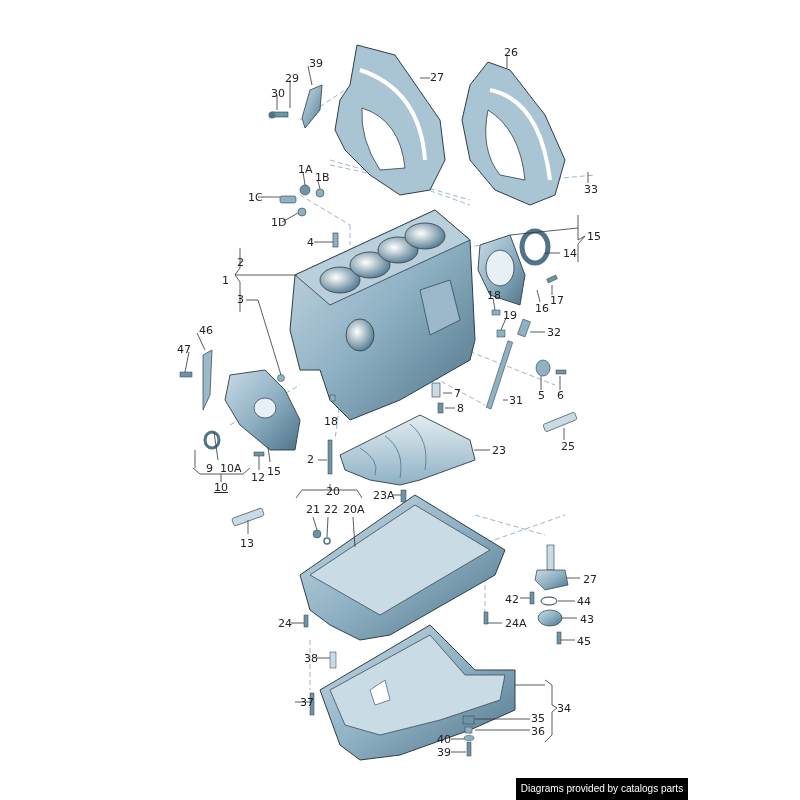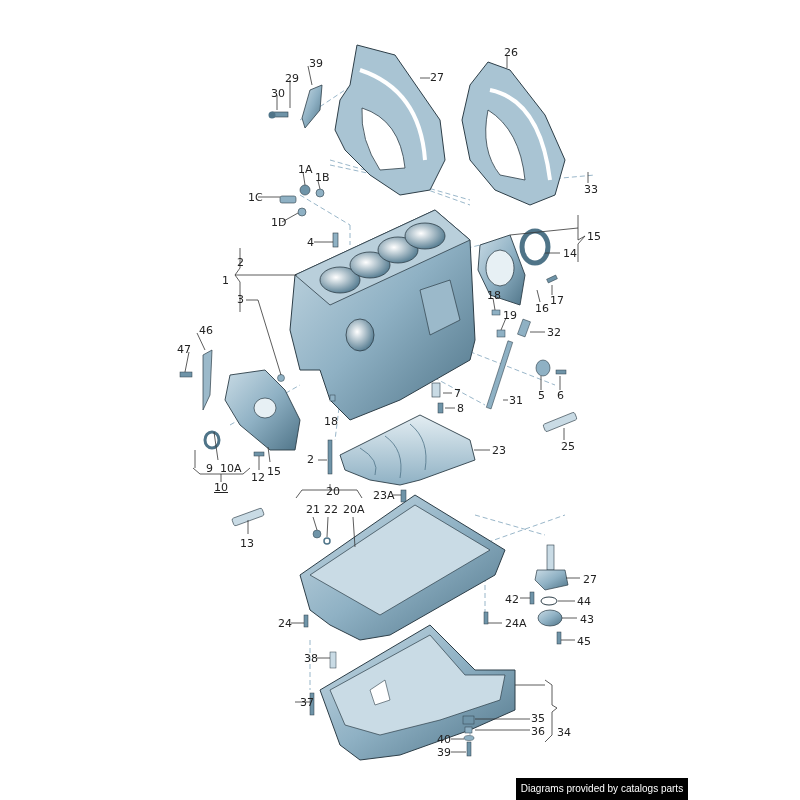--- a/index.html
+++ b/index.html
@@ -328,21 +328,21 @@
   <div class="lbl" style="left:505px;top:618px;">24A</div>
   <div class="lbl" style="left:561px;top:441px;">25</div>
   <div class="lbl" style="left:504px;top:47px;">26</div>
   <div class="lbl" style="left:430px;top:72px;">27</div>
   <div class="lbl" style="left:309px;top:58px;">39</div>
   <div class="lbl" style="left:285px;top:73px;">29</div>
   <div class="lbl" style="left:271px;top:88px;">30</div>
   <div class="lbl" style="left:509px;top:395px;">31</div>
   <div class="lbl" style="left:547px;top:327px;">32</div>
   <div class="lbl" style="left:584px;top:184px;">33</div>
-  <div class="lbl" style="left:557px;top:727px;">34</div>
+  <div class="lbl" style="left:557px;top:703px;">34</div>
   <div class="lbl" style="left:531px;top:713px;">35</div>
   <div class="lbl" style="left:531px;top:726px;">36</div>
   <div class="lbl" style="left:281px;top:697px;margin-left:19px;">37</div>
   <div class="lbl" style="left:304px;top:653px;">38</div>
   <div class="lbl" style="left:437px;top:747px;">39</div>
   <div class="lbl" style="left:437px;top:734px;">40</div>
   <div class="lbl" style="left:583px;top:574px;">27</div>
   <div class="lbl" style="left:505px;top:594px;">42</div>
   <div class="lbl" style="left:580px;top:614px;">43</div>
   <div class="lbl" style="left:577px;top:596px;">44</div>

